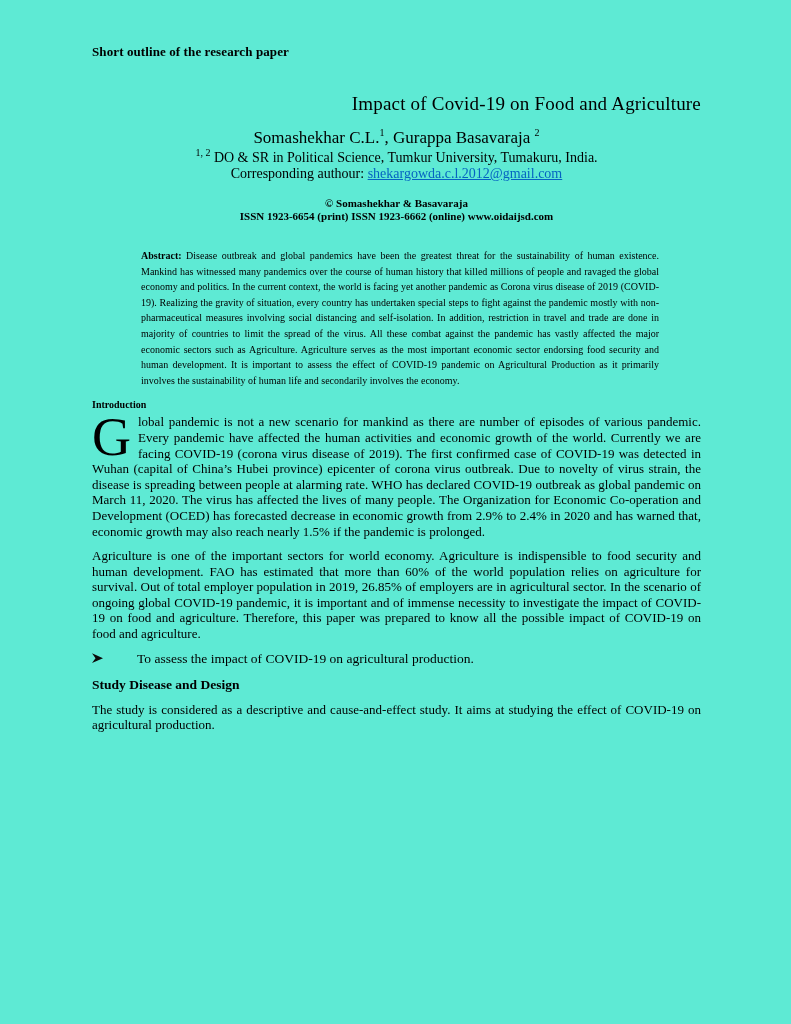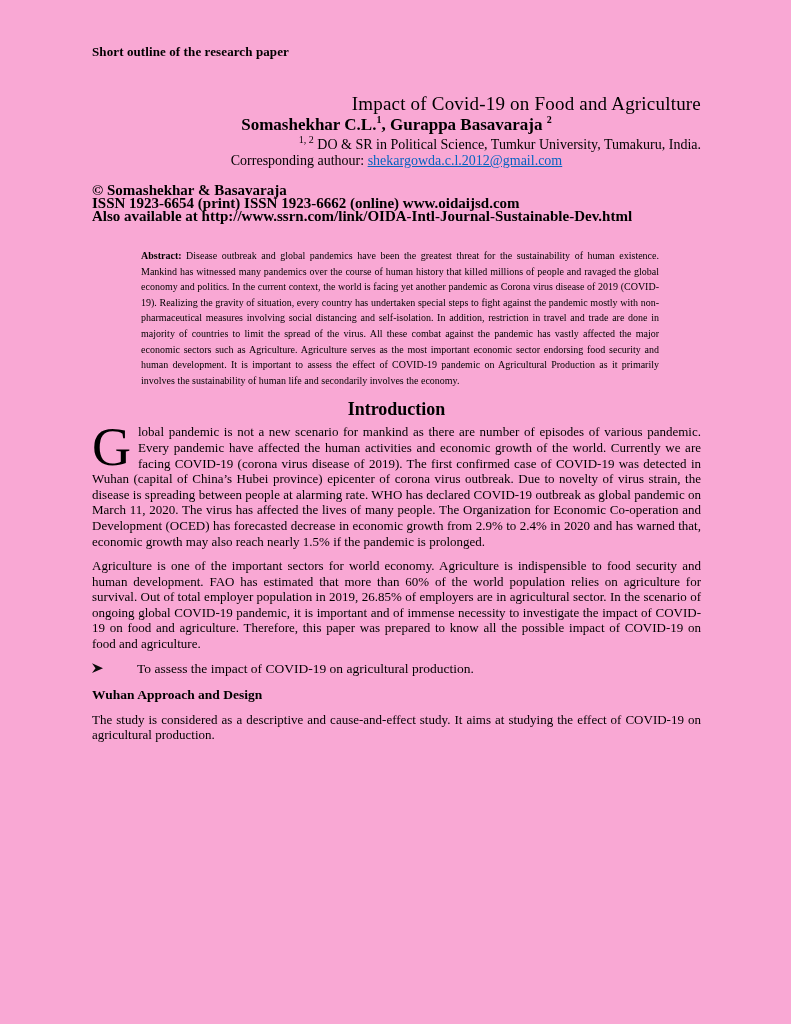--- a/index.html
+++ b/index.html
@@ -1,61 +1,62 @@
 <!DOCTYPE html>
 <html><head>
 <meta charset="utf-8">
 <style>
   * { margin:0; padding:0; box-sizing:border-box; }
   html,body { background:#ffffff; }
   .page {
     position:relative;
     width:791px; height:1024px;
     margin:0 auto;
-    background:#f9a8d4;
+    background:#5eead4;
     color:#000;
     font-family:"Liberation Serif","DejaVu Serif",serif;
     padding:44px 90px 0 92px;
     overflow:hidden;
   }
   .header-note {
     font-size:13px; font-weight:bold; letter-spacing:0.1px;
   }
   .title {
     margin-top:33px;
     font-size:19px; font-weight:normal; text-align:right;
     letter-spacing:0.2px;
   }
   .authors {
-    font-size:17px; font-weight:bold; text-align:center;
+    margin-top:13px;
+    font-size:17px; font-weight:normal; text-align:center;
   }
   .authors sup, .affiliation sup { font-size:10px; vertical-align:super; line-height:0; }
   .affiliation {
-    margin-top:2px; font-size:14px; text-align:right;
+    margin-top:2px; font-size:14px; text-align:center;
   }
   .corresponding {
     margin-top:0; font-size:14px; text-align:center;
   }
   .email-link { color:#0563C1; text-decoration:underline; cursor:pointer; }
   .imprint {
     margin-top:15px;
-    font-size:15px; font-weight:bold; text-align:left; line-height:13px;
+    font-size:11px; font-weight:bold; text-align:center; line-height:13px;
   }
   .abstract-block {
     margin:25px 42px 0 49px;
     font-size:10px; line-height:15.6px; text-align:justify;
   }
   .abstract-block .lbl, .keywords-block .lbl { font-weight:bold; }
   .keywords-block {
     margin:9px 42px 0 49px;
     font-size:13px; line-height:15.6px;
   }
   .section-heading-center {
     margin-top:11px;
-    font-size:18px; font-weight:bold; text-align:center;
+    font-size:10px; font-weight:bold; text-align:left;
   }
   .body-para {
     font-size:13px; line-height:15.6px; text-align:justify;
   }
   .intro-para { margin-top:4px; }
   .drop-cap {
     float:left;
     font-size:54px; line-height:41px;
     padding:3px 7px 0 0;
   }
@@ -90,36 +91,35 @@
 
   <div class="authors"><span>Somashekhar C.L.</span><sup>1</sup><span>, </span><span>Gurappa Basavaraja </span><sup>2</sup></div>
 
   <div class="affiliation"><sup>1, 2</sup><span> DO &amp; SR in Political Science, Tumkur University, Tumakuru, India.</span></div>
 
   <div class="corresponding"><span>Corresponding authour: </span><a class="email-link" href="#">shekargowda.c.l.2012@gmail.com</a></div>
 
   <div class="imprint">
     <div>© Somashekhar &amp; Basavaraja</div>
     <div>ISSN 1923-6654 (print) ISSN 1923-6662 (online) www.oidaijsd.com</div>
-    <div>Also available at http://www.ssrn.com/link/OIDA-Intl-Journal-Sustainable-Dev.html</div>
   </div>
 
   <p class="abstract-block"><span class="lbl">Abstract:</span><span> Disease outbreak and global pandemics have been the greatest threat for the sustainability of human existence. Mankind has witnessed many pandemics over the course of human history that killed millions of people and ravaged the global economy and politics. In the current context, the world is facing yet another pandemic as Corona virus disease of 2019 (COVID- 19). Realizing the gravity of situation, every country has undertaken special steps to fight against the pandemic mostly with non-pharmaceutical measures involving social distancing and self-isolation. In addition, restriction in travel and trade are done in majority of countries to limit the spread of the virus. All these combat against the pandemic has vastly affected the major economic sectors such as Agriculture. Agriculture serves as the most important economic sector endorsing food security and human development. It is important to assess the effect of COVID-19 pandemic on Agricultural Production as it primarily involves the sustainability of human life and secondarily involves the economy.</span></p>
 
 
   <div class="section-heading-center">Introduction</div>
 
   <p class="body-para intro-para"><span class="drop-cap">G</span><span>lobal pandemic is not a new scenario for mankind as there are number of episodes of various pandemic. Every pandemic have affected the human activities and economic growth of the world. Currently we are facing COVID-19 (corona virus disease of 2019). The first confirmed case of COVID-19 was detected in Wuhan (capital of China’s Hubei province) epicenter of corona virus outbreak. Due to novelty of virus strain, the disease is spreading between people at alarming rate. WHO has declared COVID-19 outbreak as global pandemic on March 11, 2020. The virus has affected the lives of many people. The Organization for Economic Co-operation and Development (OCED) has forecasted decrease in economic growth from 2.9% to 2.4% in 2020 and has warned that, economic growth may also reach nearly 1.5% if the pandemic is prolonged.</span></p>
 
   <p class="body-para para-2">Agriculture is one of the important sectors for world economy. Agriculture is indispensible to food security and human development. FAO has estimated that more than 60% of the world population relies on agriculture for survival. Out of total employer population in 2019, 26.85% of employers are in agricultural sector. In the scenario of ongoing global COVID-19 pandemic, it is important and of immense necessity to investigate the impact of COVID-19 on food and agriculture. Therefore, this paper was prepared to know all the possible impact of COVID-19 on food and agriculture.</p>
 
 
   <div class="bullet-row">
     <span class="bullet-arrow"></span>
     <span class="bullet-text">To assess the impact of COVID-19 on agricultural production.</span>
   </div>
 
 
-  <div class="section-heading-left">Wuhan Approach and Design</div>
+  <div class="section-heading-left">Study Disease and Design</div>
 
   <p class="body-para methodology-para">The study is considered as a descriptive and cause-and-effect study. It aims at studying the effect of COVID-19 on agricultural production.</p>
 
 </div>
 
 </body></html>

